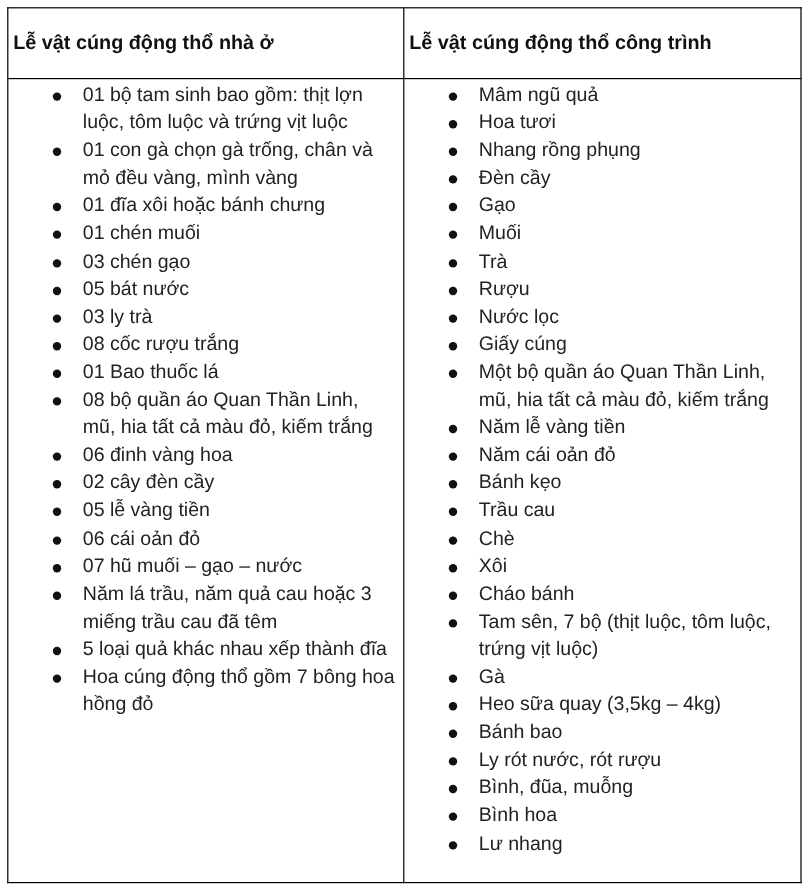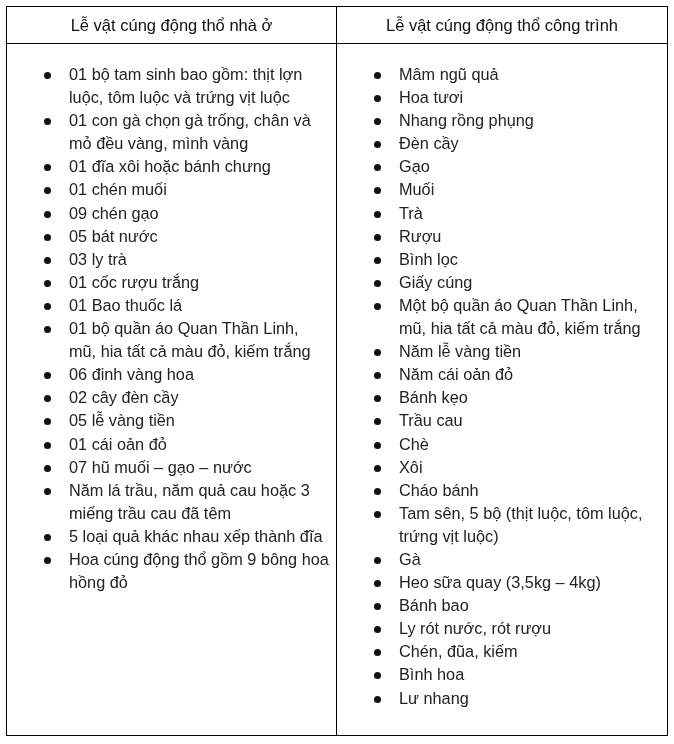--- a/index.html
+++ b/index.html
@@ -24,33 +24,33 @@
       border-collapse: collapse;
       table-layout: fixed;
     }
     table.offerings th,
     table.offerings td {
       border: 1.5px solid #000000;
       vertical-align: top;
     }
     table.offerings th {
       height: 36px;
-      font-weight: normal;
+      font-weight: bold;
       font-size: 16.5px;
       color: #111111;
-      text-align: center;
+      text-align: left;
       vertical-align: middle;
-      padding: 0 4px;
+      padding: 11px 4px;
     }
     table.offerings col.c1 { width: 330px; }
     table.offerings col.c2 { width: 331px; }
     ul.items {
       list-style: none;
       margin: 0;
-      padding: 18px 6px 0 0;
+      padding: 1px 6px 0 0;
     }
     ul.items li {
       position: relative;
       font-size: 16.3px;
       line-height: 23.1px;
       color: #222222;
     }
     ul.left li { padding-left: 61px; }
     ul.right li { padding-left: 61px; }
     ul.items li .bullet {
@@ -79,61 +79,61 @@
     </tr>
   </thead>
   <tbody>
     <tr>
       <td>
         <ul class="items left">
             <li><span class="bullet"></span><span>01 bộ tam sinh bao gồm: thịt lợn luộc, tôm luộc và trứng vịt luộc</span></li>
             <li><span class="bullet"></span><span>01 con gà chọn gà trống, chân và mỏ đều vàng, mình vàng</span></li>
             <li><span class="bullet"></span><span>01 đĩa xôi hoặc bánh chưng</span></li>
             <li><span class="bullet"></span><span>01 chén muối</span></li>
-            <li><span class="bullet"></span><span>09 chén gạo</span></li>
+            <li><span class="bullet"></span><span>03 chén gạo</span></li>
             <li><span class="bullet"></span><span>05 bát nước</span></li>
             <li><span class="bullet"></span><span>03 ly trà</span></li>
-            <li><span class="bullet"></span><span>01 cốc rượu trắng</span></li>
+            <li><span class="bullet"></span><span>08 cốc rượu trắng</span></li>
             <li><span class="bullet"></span><span>01 Bao thuốc lá</span></li>
-            <li><span class="bullet"></span><span>01 bộ quần áo Quan Thần Linh, mũ, hia tất cả màu đỏ, kiếm trắng</span></li>
+            <li><span class="bullet"></span><span>08 bộ quần áo Quan Thần Linh, mũ, hia tất cả màu đỏ, kiếm trắng</span></li>
             <li><span class="bullet"></span><span>06 đinh vàng hoa</span></li>
             <li><span class="bullet"></span><span>02 cây đèn cầy</span></li>
             <li><span class="bullet"></span><span>05 lễ vàng tiền</span></li>
-            <li><span class="bullet"></span><span>01 cái oản đỏ</span></li>
+            <li><span class="bullet"></span><span>06 cái oản đỏ</span></li>
             <li><span class="bullet"></span><span>07 hũ muối – gạo – nước</span></li>
             <li><span class="bullet"></span><span>Năm lá trầu, năm quả cau hoặc 3 miếng trầu cau đã têm</span></li>
             <li><span class="bullet"></span><span>5 loại quả khác nhau xếp thành đĩa</span></li>
-            <li><span class="bullet"></span><span>Hoa cúng động thổ gồm 9 bông hoa hồng đỏ</span></li>
+            <li><span class="bullet"></span><span>Hoa cúng động thổ gồm 7 bông hoa hồng đỏ</span></li>
           </ul>
       </td>
       <td>
         <ul class="items right">
             <li><span class="bullet"></span><span>Mâm ngũ quả</span></li>
             <li><span class="bullet"></span><span>Hoa tươi</span></li>
             <li><span class="bullet"></span><span>Nhang rồng phụng</span></li>
             <li><span class="bullet"></span><span>Đèn cầy</span></li>
             <li><span class="bullet"></span><span>Gạo</span></li>
             <li><span class="bullet"></span><span>Muối</span></li>
             <li><span class="bullet"></span><span>Trà</span></li>
             <li><span class="bullet"></span><span>Rượu</span></li>
-            <li><span class="bullet"></span><span>Bình lọc</span></li>
+            <li><span class="bullet"></span><span>Nước lọc</span></li>
             <li><span class="bullet"></span><span>Giấy cúng</span></li>
             <li><span class="bullet"></span><span>Một bộ quần áo Quan Thần Linh, mũ, hia tất cả màu đỏ, kiếm trắng</span></li>
             <li><span class="bullet"></span><span>Năm lễ vàng tiền</span></li>
             <li><span class="bullet"></span><span>Năm cái oản đỏ</span></li>
             <li><span class="bullet"></span><span>Bánh kẹo</span></li>
             <li><span class="bullet"></span><span>Trầu cau</span></li>
             <li><span class="bullet"></span><span>Chè</span></li>
             <li><span class="bullet"></span><span>Xôi</span></li>
             <li><span class="bullet"></span><span>Cháo bánh</span></li>
-            <li><span class="bullet"></span><span>Tam sên, 5 bộ (thịt luộc, tôm luộc, trứng vịt luộc)</span></li>
+            <li><span class="bullet"></span><span>Tam sên, 7 bộ (thịt luộc, tôm luộc, trứng vịt luộc)</span></li>
             <li><span class="bullet"></span><span>Gà</span></li>
             <li><span class="bullet"></span><span>Heo sữa quay (3,5kg – 4kg)</span></li>
             <li><span class="bullet"></span><span>Bánh bao</span></li>
             <li><span class="bullet"></span><span>Ly rót nước, rót rượu</span></li>
-            <li><span class="bullet"></span><span>Chén, đũa, kiếm</span></li>
+            <li><span class="bullet"></span><span>Bình, đũa, muỗng</span></li>
             <li><span class="bullet"></span><span>Bình hoa</span></li>
             <li><span class="bullet"></span><span>Lư nhang</span></li>
           </ul>
       </td>
     </tr>
   </tbody>
 </table>
 
 </body></html>

